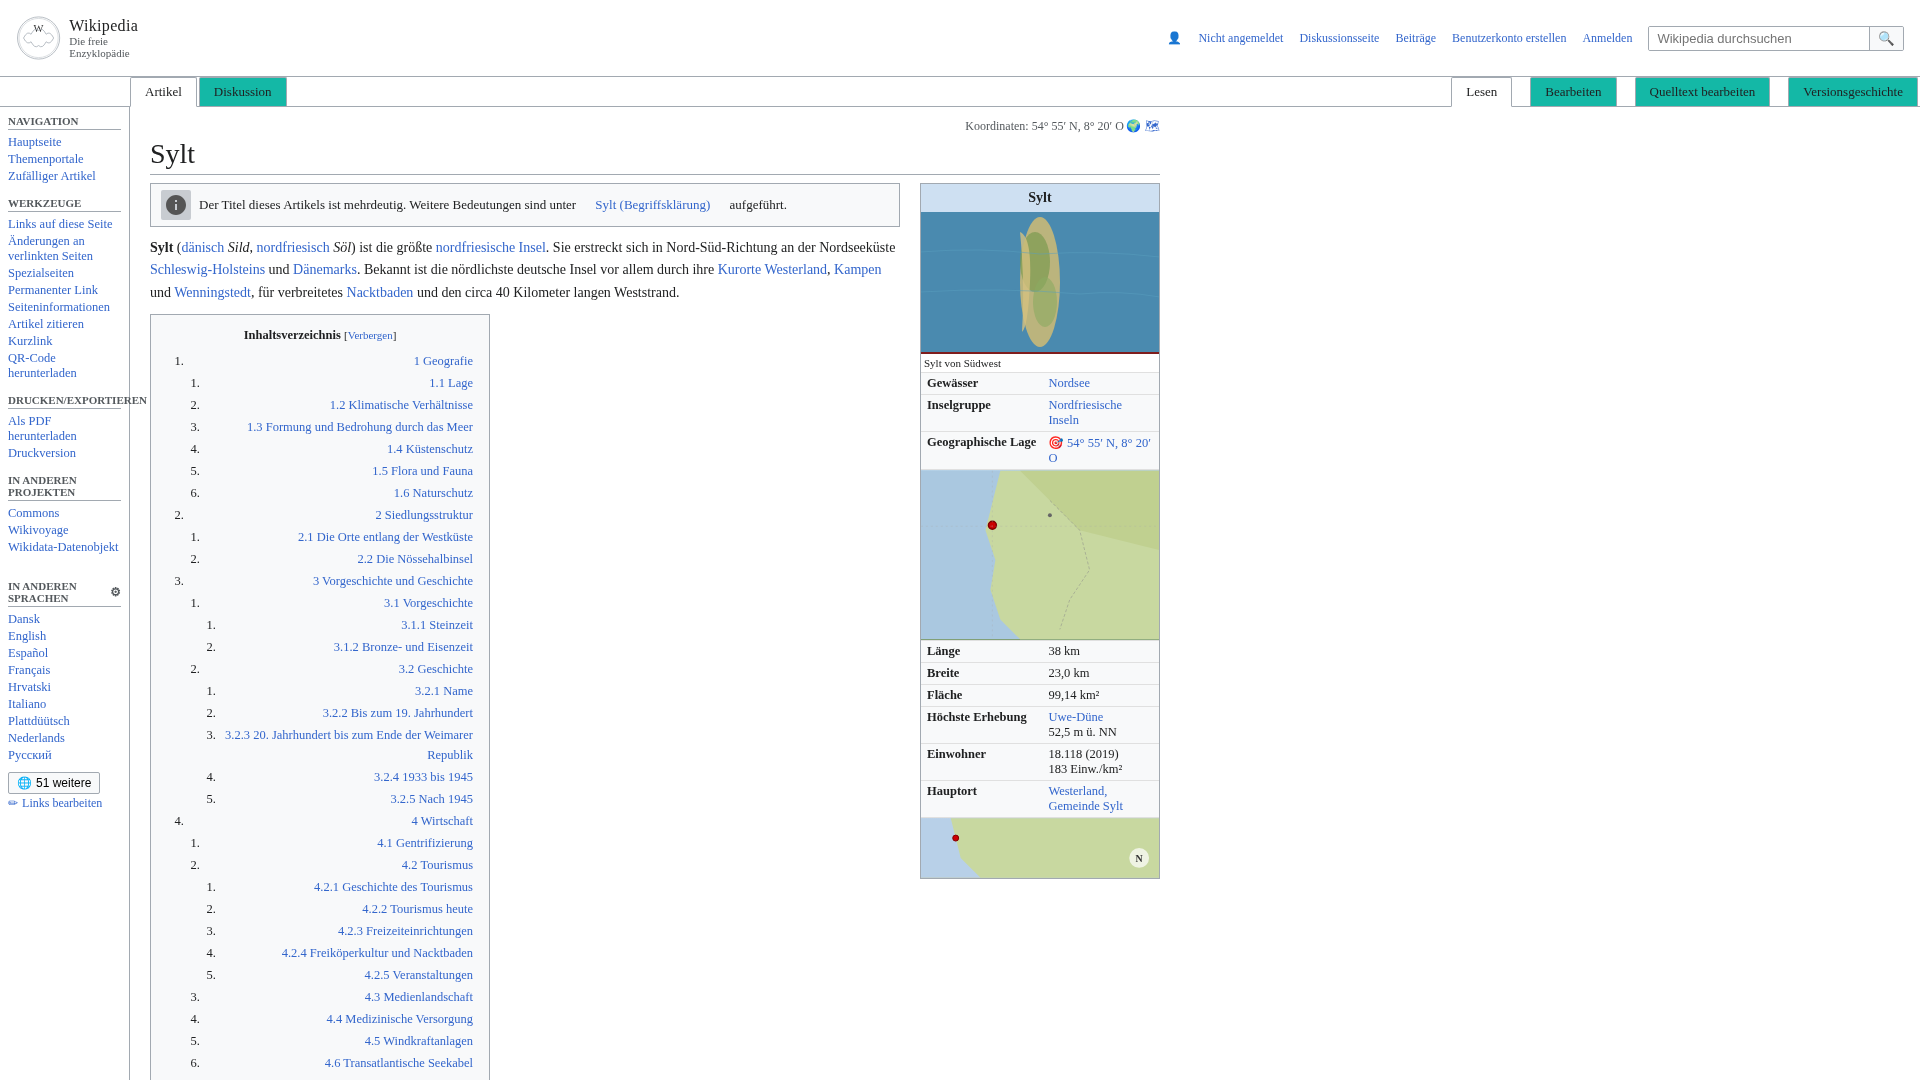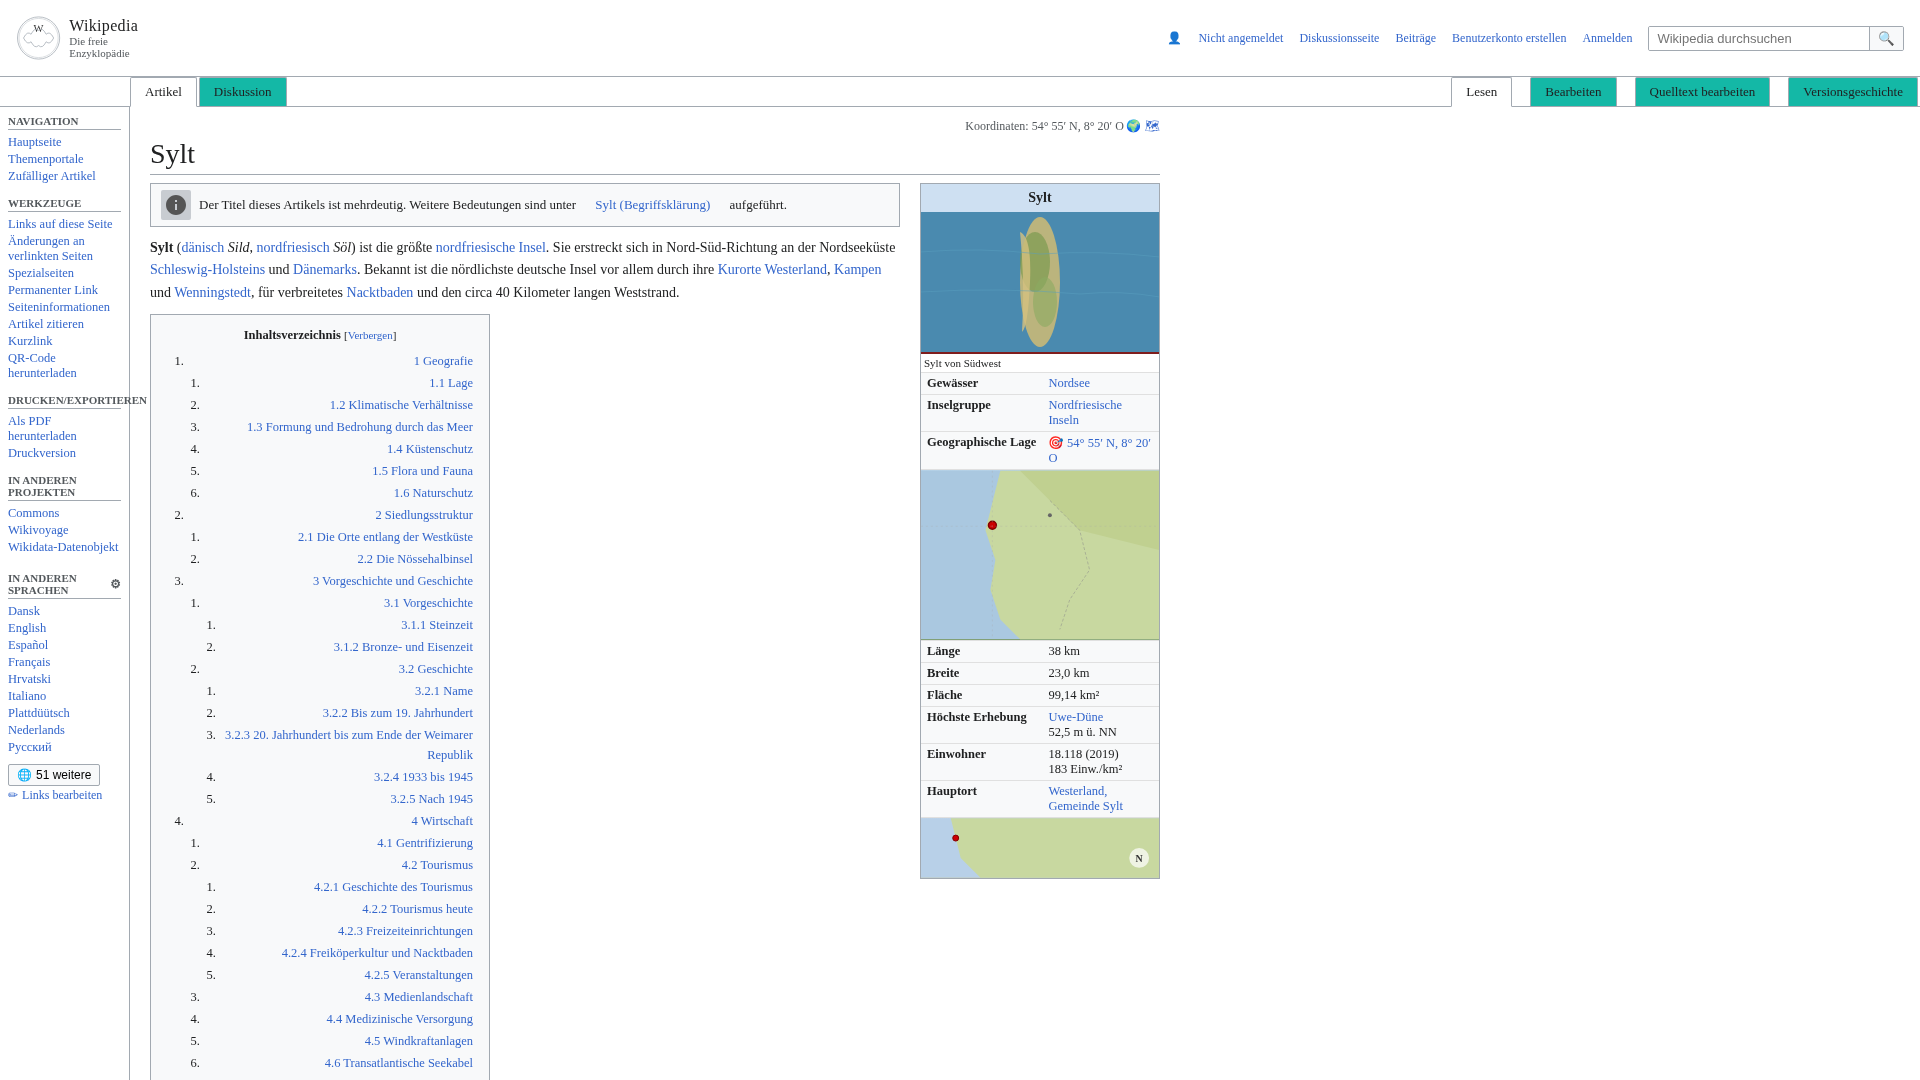--- a/index.html
+++ b/index.html
@@ -64,21 +64,21 @@
     .toc li { margin: 2px 0; text-align: right; }
     .toc a { color: #3366cc; }
     .toc .toc-sub { padding-left: 16px; }
     .toc .toc-sub2 { padding-left: 16px; }
 
     
     #article-body { font-size: 14px; line-height: 1.6; }
     #article-body p { margin-bottom: 10px; }
 
     
-    .lang-section { margin-top: 16px; }
+    .lang-section { margin-top: 24px; }
     .lang-item { display: block; padding: 1px 0; font-size: 12.5px; }
     .more-langs-btn { display: inline-flex; align-items: center; gap: 4px; font-size: 12px; background: #f8f9fa; border: 1px solid #a2a9b1; border-radius: 2px; padding: 3px 8px; cursor: pointer; margin-top: 4px; }
     .edit-links-btn { display: inline-flex; align-items: center; gap: 4px; font-size: 12px; color: #3366cc; cursor: pointer; margin-top: 2px; }
 
     
     .aerial-svg { width: 100%; height: 140px; }
 
     
     .map-svg { width: 100%; height: 170px; }
 

